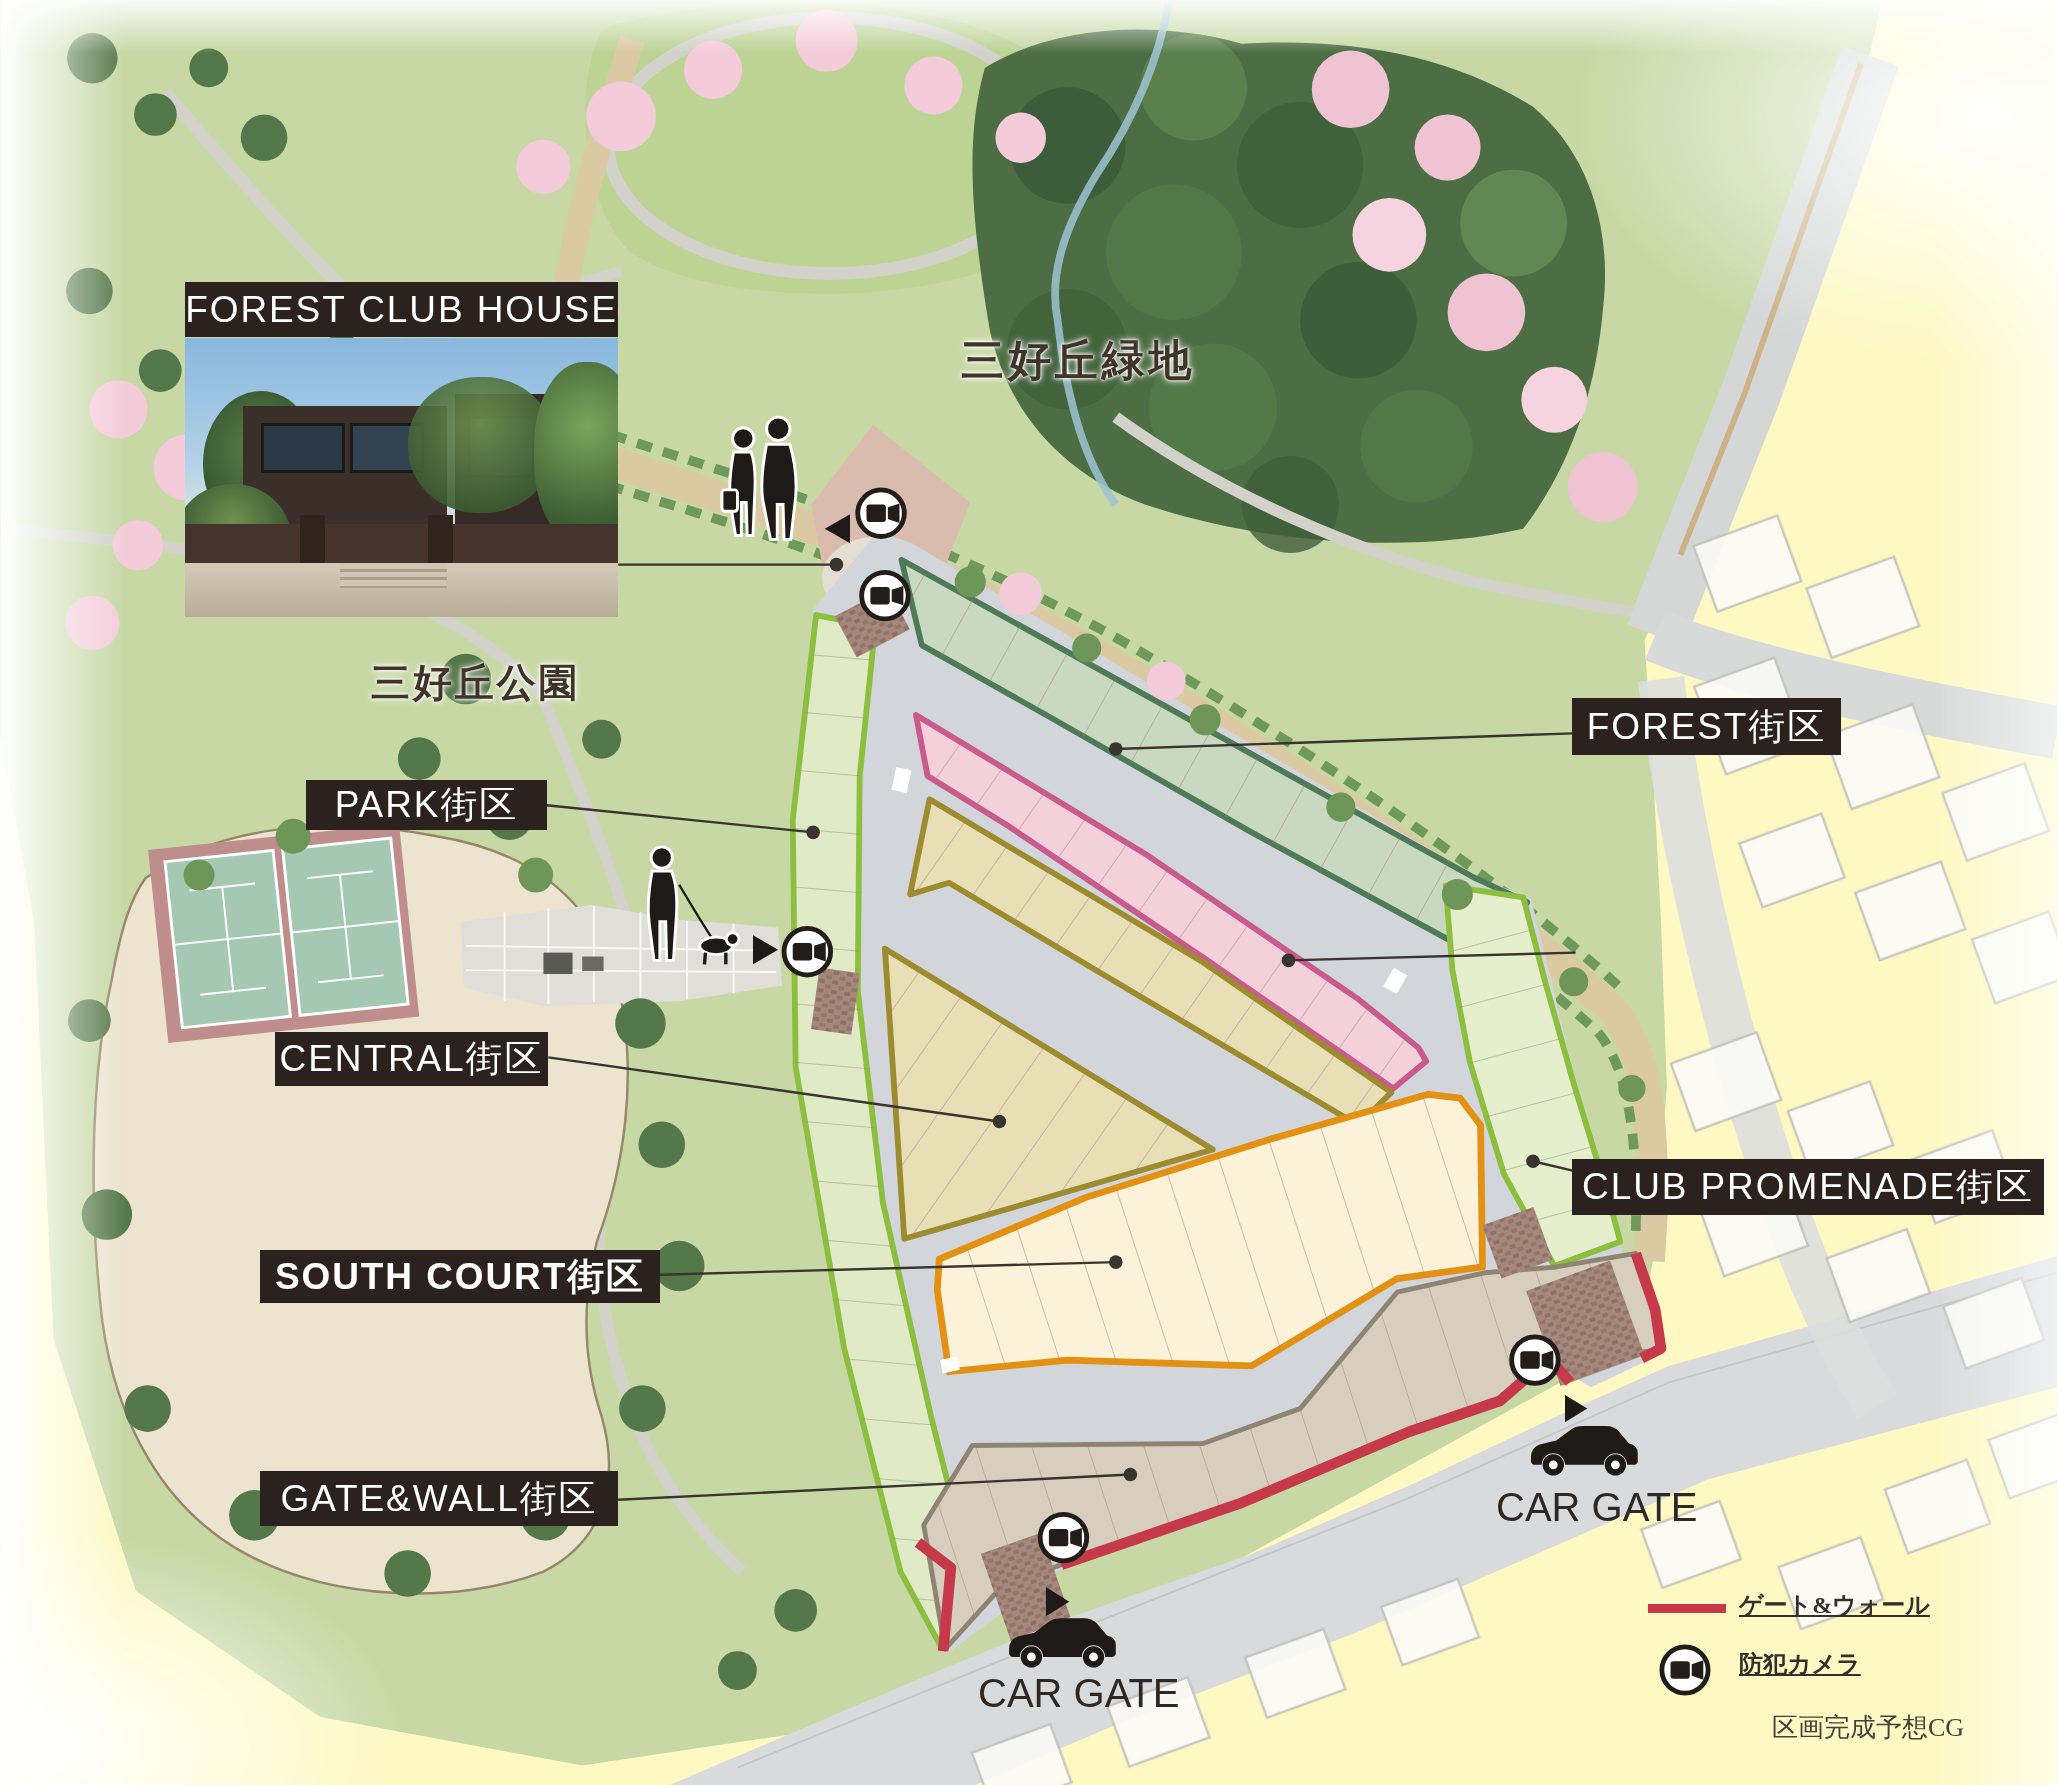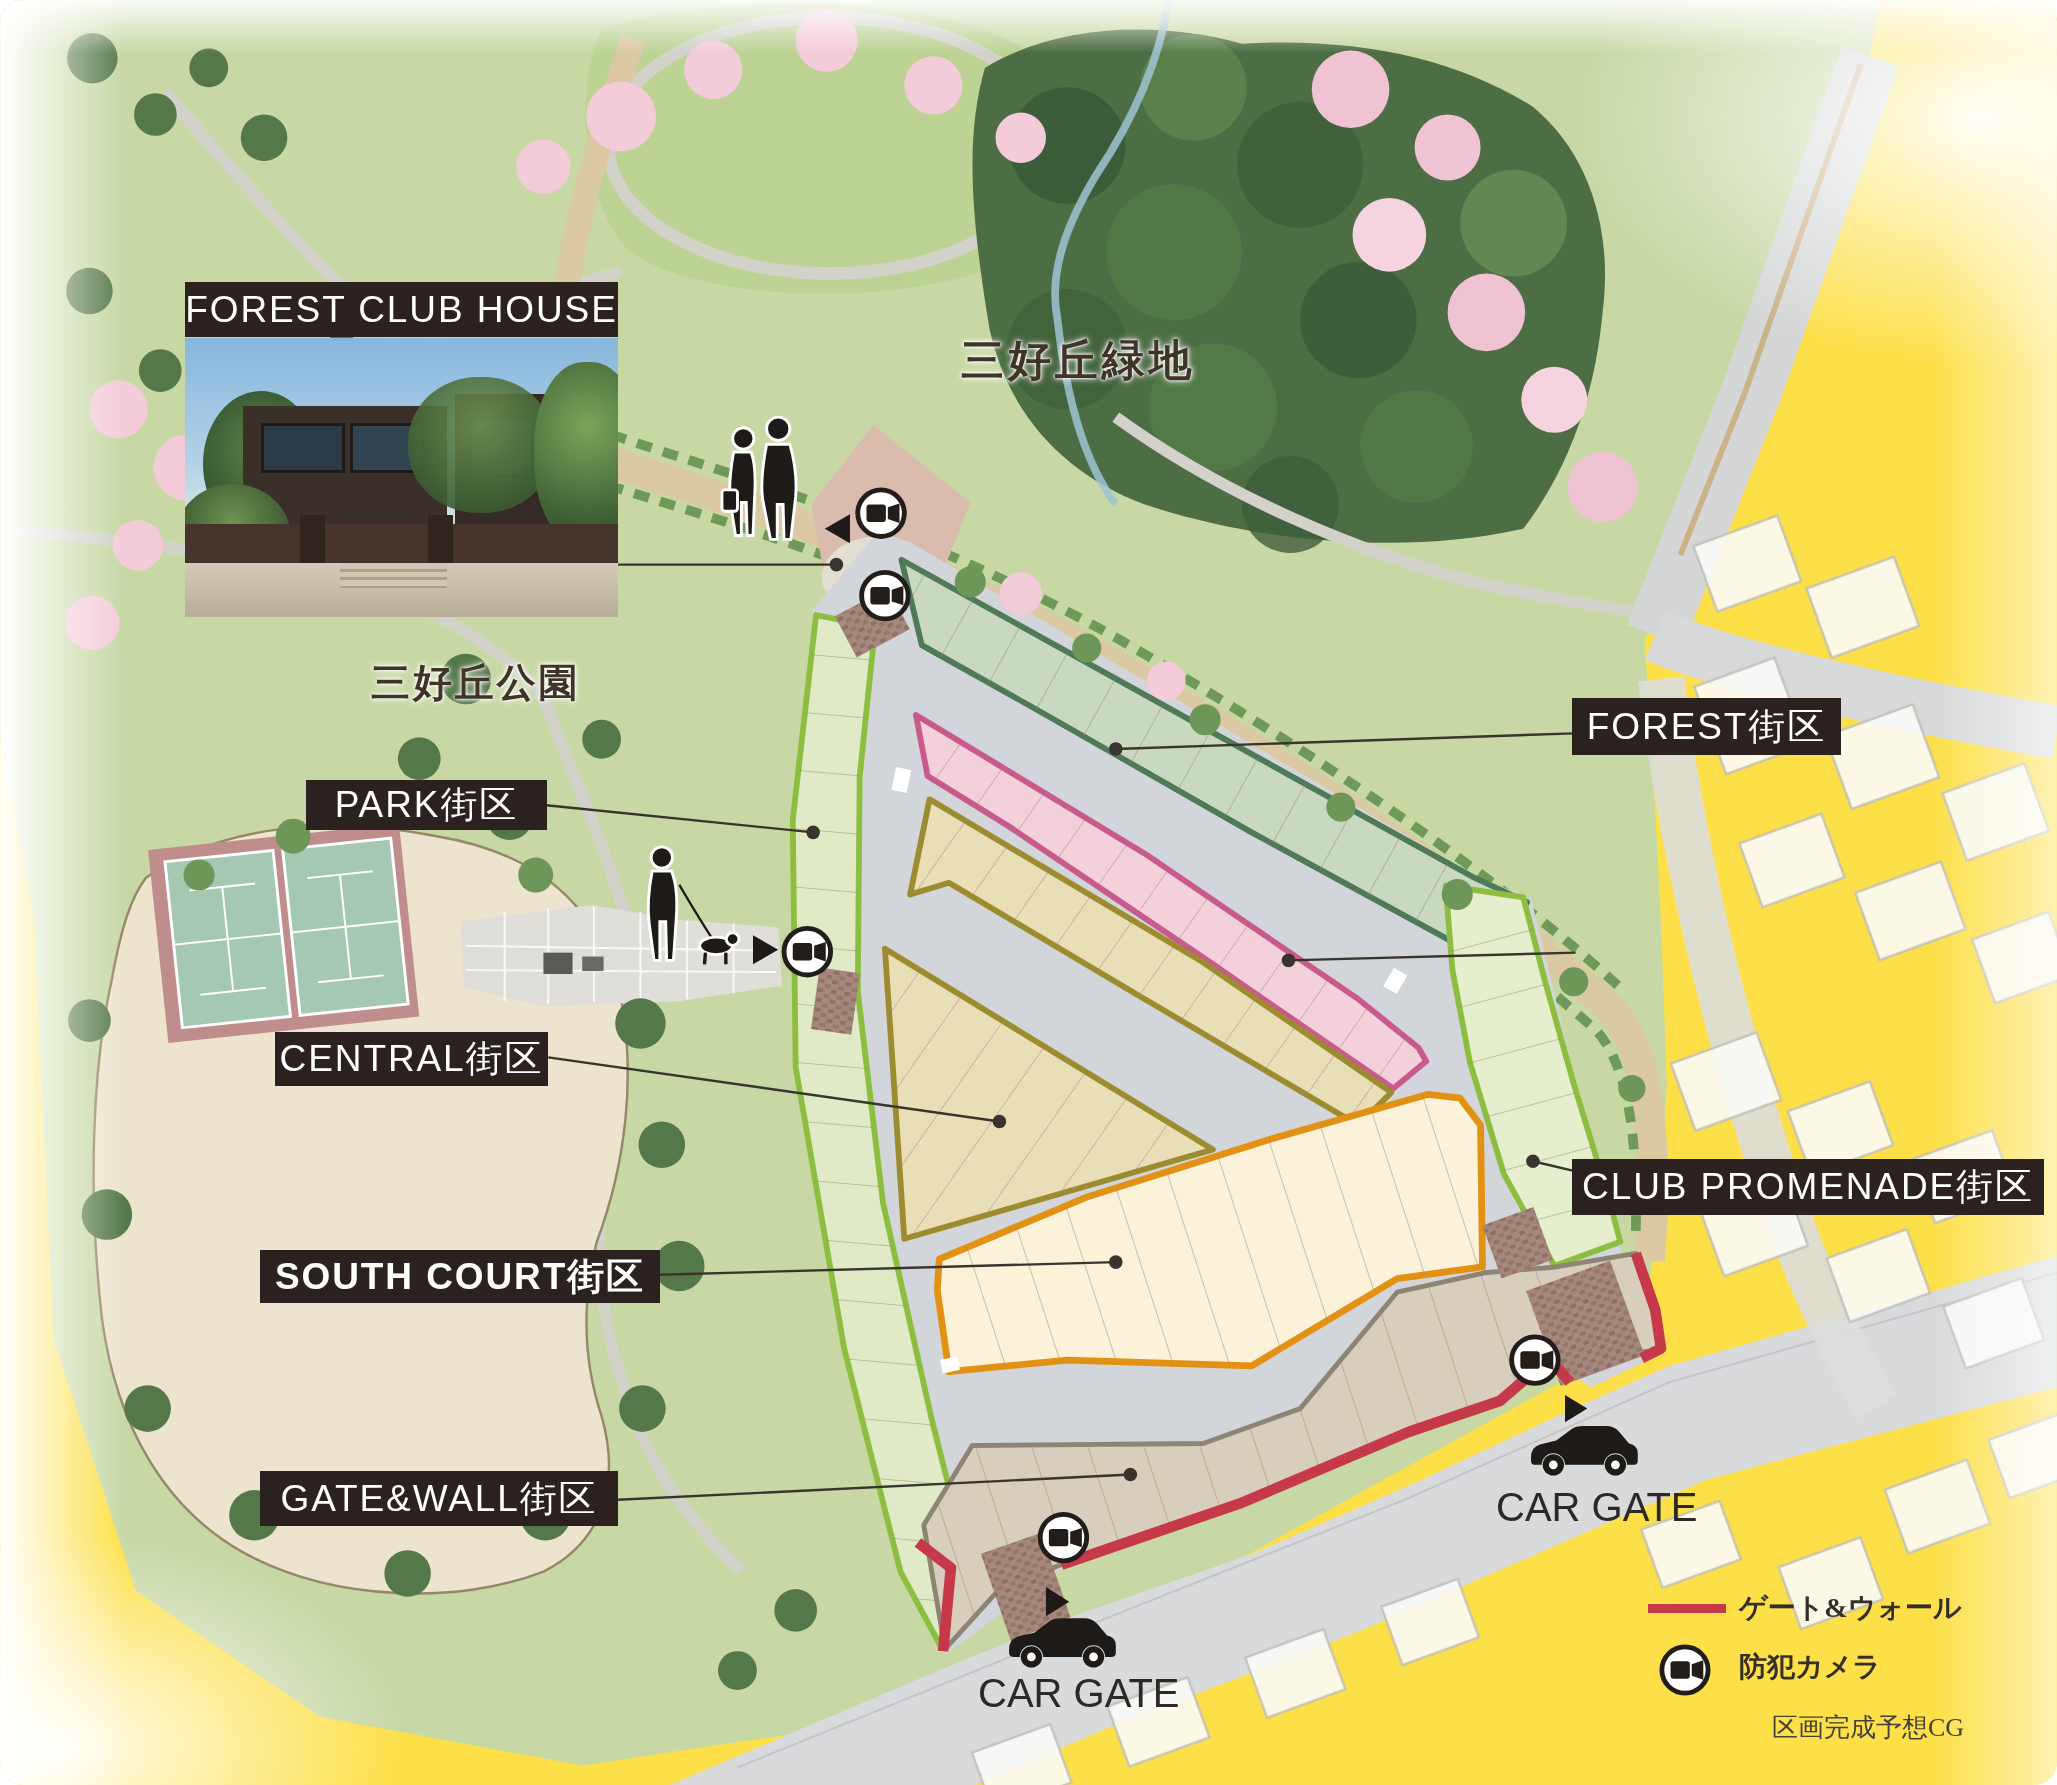--- a/index.html
+++ b/index.html
@@ -1,29 +1,29 @@
 <!DOCTYPE html>
 <html><head>
 <meta charset="utf-8">
 <style>
   html,body{margin:0;padding:0;background:#fff;}
   #stage{position:relative;width:2057px;height:1785px;overflow:hidden;
-         font-family:"Liberation Sans","DejaVu Sans",sans-serif;background:#fde047;border-radius:23px;}
+         font-family:"Liberation Sans","DejaVu Sans",sans-serif;background:#fef9c3;}
   #stage svg.base{position:absolute;left:0;top:0;}
   
   .lbl{position:absolute;background:#2b2220;color:#fff;display:flex;align-items:center;
        justify-content:center;white-space:nowrap;font-size:39px;font-weight:400;
        letter-spacing:1.9px;}
   .maptxt{position:absolute;color:#403429;font-weight:bold;white-space:nowrap;
           text-shadow:0 0 3.9px #fff,0 0 7.8px #fff,0 0 1.9px #fff;}
   .gatetxt{position:absolute;color:#2d2823;font-size:40px;font-weight:400;
            letter-spacing:0px;white-space:nowrap;}
   
   .legend-text{position:absolute;font-family:"Liberation Serif","DejaVu Serif",serif;
-               color:#352f29;font-size:28px;font-weight:bold;white-space:nowrap;}
+               color:#352f29;font-size:24px;font-weight:bold;white-space:nowrap;text-decoration:underline;}
   .legend-swatch{position:absolute;left:1648px;top:1604px;width:78px;height:8.7px;background:#c6394b;}
   .note-text{position:absolute;left:1772px;top:1710px;font-family:"Liberation Serif","DejaVu Serif",serif;
              color:#44403a;font-size:26px;white-space:nowrap;}
   
   #photo{position:absolute;left:185px;top:338px;width:433px;height:279px;overflow:hidden;
          background:linear-gradient(#88b7dd 0%,#b3d2e8 45%,#cfe0e2 60%,#cbc2ad 100%);}
   .ph{position:absolute;}
 </style>
 </head>
 <body>

